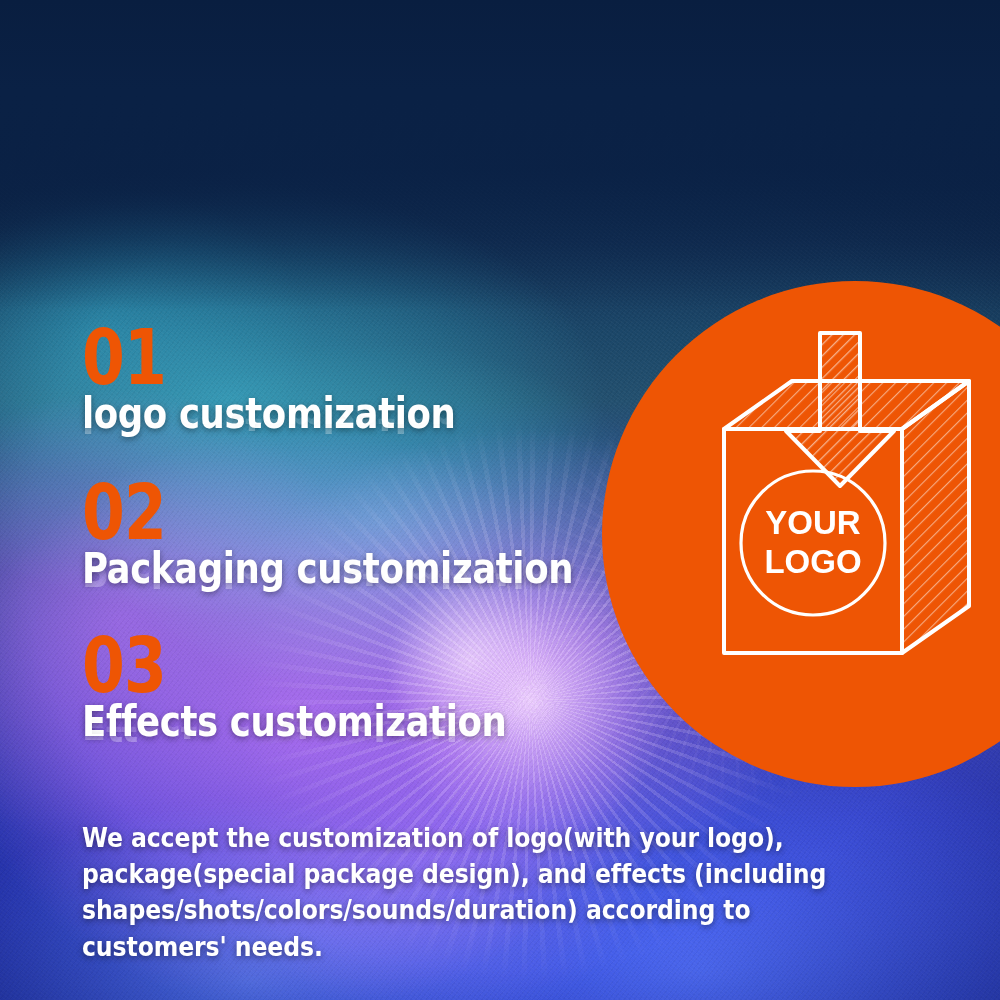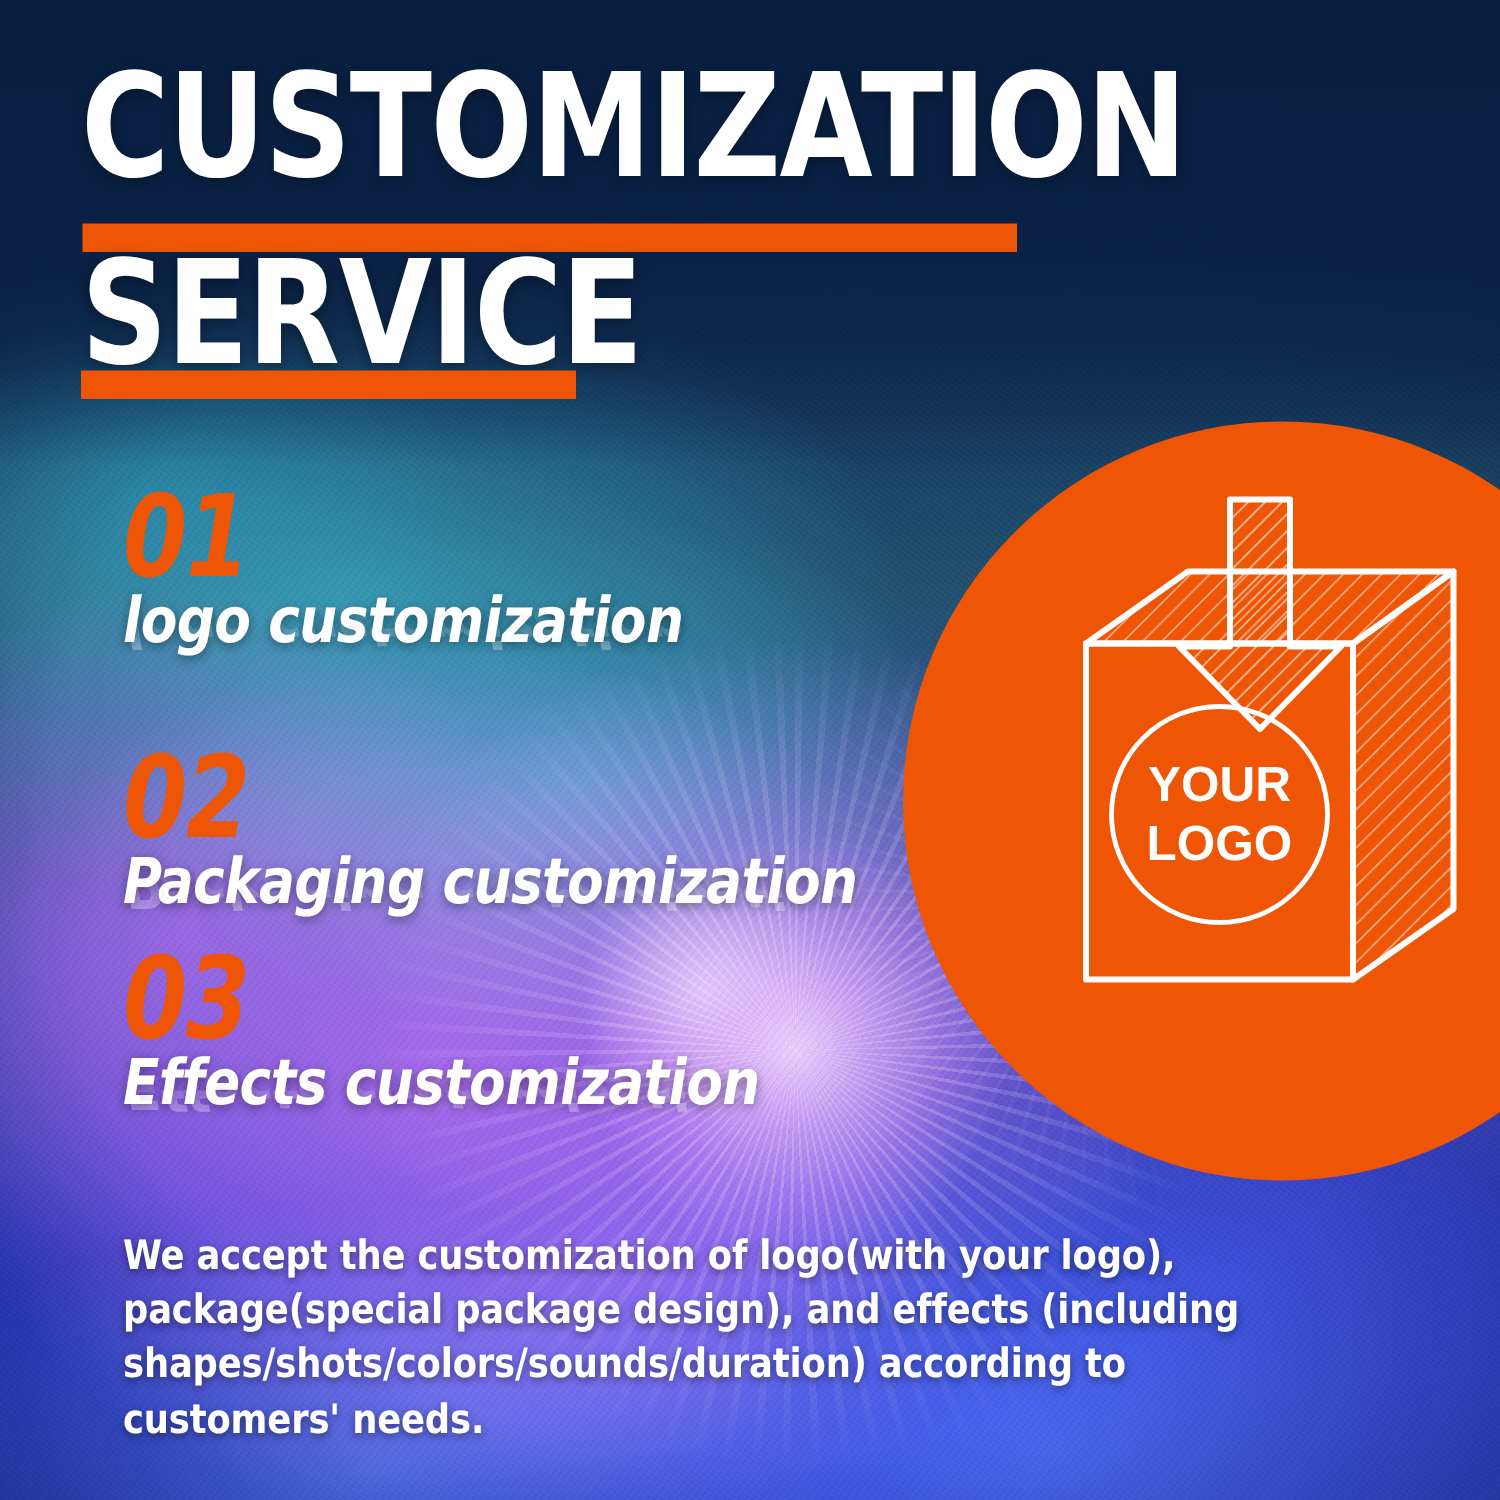--- a/index.html
+++ b/index.html
@@ -101,21 +101,21 @@
     white-space:nowrap;
     text-shadow:0 2px 10px rgba(0,0,0,.35);
   }
   .hl-1{font-size:96px;}
   .hl-2{font-size:96px;margin-top:44px;}
   .bar{position:absolute;background:#ee5504;}
   .bar-1{left:1px;top:105px;width:623px;height:19px;}
   .bar-2{left:0px;top:203px;width:330px;height:19px;}
 
   
-  .item{position:absolute;left:82px;font-style:italic;}
+  .item{position:absolute;left:82px;}
   .num{
     font-family:"Liberation Sans Narrow","DejaVu Sans Condensed","Liberation Sans",sans-serif;
     font-weight:bold;font-size:76px;line-height:.78;color:#ee5504;
     letter-spacing:-1px;transform:scaleX(.9);transform-origin:left center;
   }
   .item-label{
     position:relative;
     font-family:"Liberation Sans Narrow","DejaVu Sans Condensed","Liberation Sans",sans-serif;
     font-weight:bold;font-size:42px;line-height:1.02;color:#ffffff;
     letter-spacing:-.4px;transform:scaleX(.94);transform-origin:left center;
@@ -124,21 +124,21 @@
   }
   .item-label .refl{
     position:absolute;left:0;top:100%;
     transform:scaleY(-1);transform-origin:top left;
     opacity:.34;
     -webkit-mask-image:linear-gradient(180deg, rgba(0,0,0,.95) 0%, rgba(0,0,0,.35) 42%, rgba(0,0,0,0) 78%);
             mask-image:linear-gradient(180deg, rgba(0,0,0,.95) 0%, rgba(0,0,0,.35) 42%, rgba(0,0,0,0) 78%);
     pointer-events:none;
   }
   .i1{top:328px;}
-  .i2{top:502px;}
+  .i2{top:483px;}
   .i3{top:636px;}
 
   
   .para{
     position:absolute;left:82px;top:820px;width:760px;
     font-family:"Liberation Sans Narrow","DejaVu Sans Condensed","Liberation Sans",sans-serif;
     font-weight:bold;font-size:27px;line-height:1.34;color:#ffffff;
     letter-spacing:-.1px;transform:scaleX(.97);transform-origin:left top;
     text-shadow:0 2px 6px rgba(0,0,0,.45);
   }
@@ -160,26 +160,20 @@
   <div class="bg-layer bg-teal"></div>
   <div class="bg-layer bg-purple"></div>
   <div class="bg-layer bg-burst"></div>
   <div class="bg-layer bg-rays"></div>
   <div class="bg-layer bg-rays2"></div>
   <div class="bg-layer bg-blue-bottom"></div>
   <div class="bg-layer bg-grain"></div>
   <div class="bg-layer bg-vig"></div>
   <div class="bg-layer bg-topfade"></div>
 
-  <div class="headline">
-    <div class="hl-line hl-1">CUSTOMIZATION</div>
-    <div class="bar bar-1"></div>
-    <div class="hl-line hl-2">SERVICE</div>
-    <div class="bar bar-2"></div>
-  </div>
 
   <div class="item i1">
     <div class="num">01</div>
     <div class="item-label">
       <span>logo customization</span>
       <span class="refl">logo customization</span>
     </div>
   </div>
 
   <div class="item i2">

